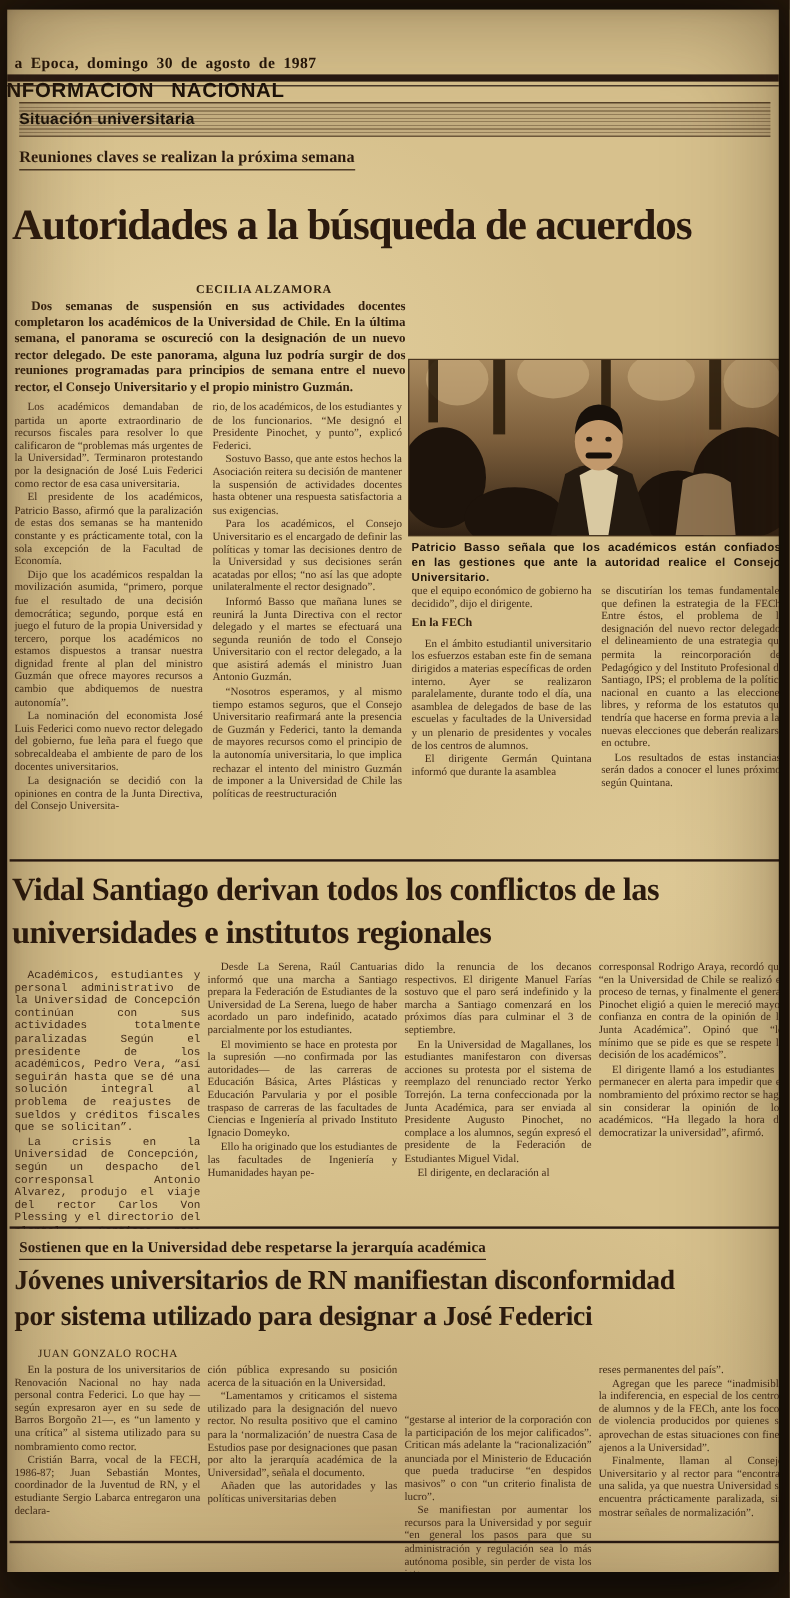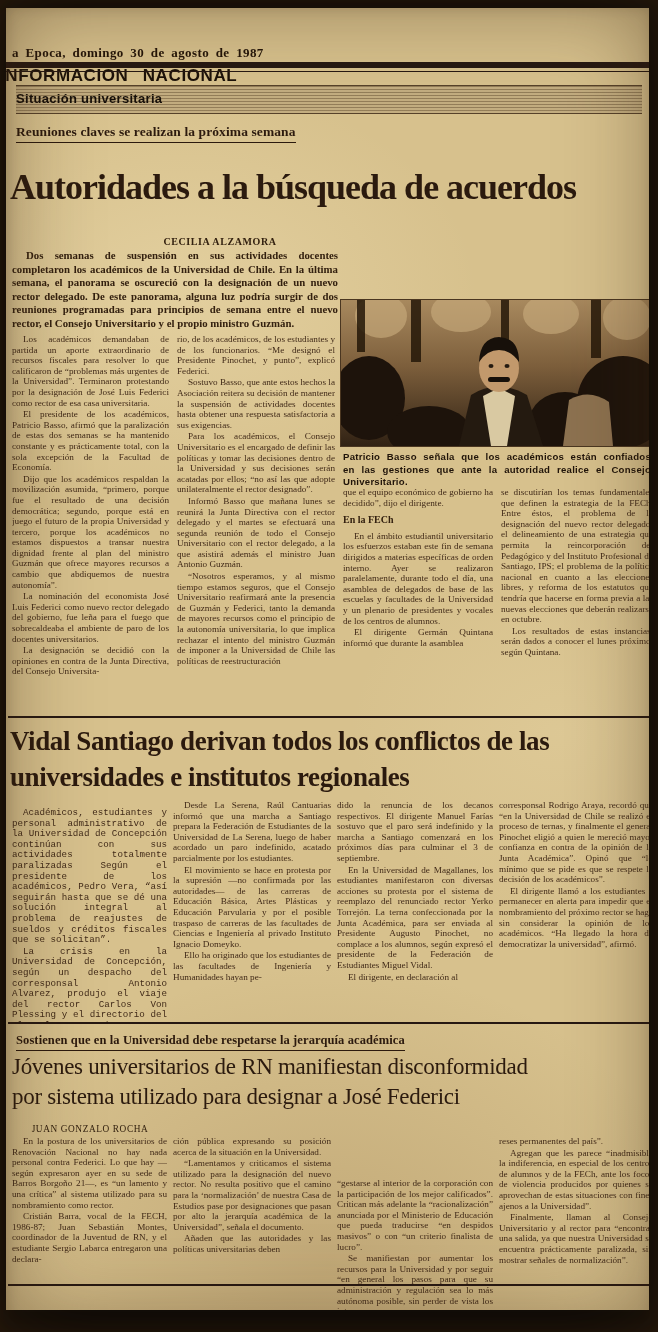--- a/index.html
+++ b/index.html
@@ -28,21 +28,21 @@
       repeating-linear-gradient(180deg, rgba(70,48,24,.38) 0 1px, rgba(0,0,0,0) 1px 3px),
       #c3ad80;
     border-top:1px solid #57422a;border-bottom:1px solid #57422a;}
   .band-label{line-height:26px;text-align:left;font-family:"Liberation Sans",sans-serif;
     font-weight:bold;font-size:13px;color:#17100a;letter-spacing:.3px;}
   .kicker{font-weight:bold;font-size:13.5px;color:#2c1a0e;border-bottom:1.5px solid #2c1a0e;
     padding-bottom:2px;display:inline-block;letter-spacing:.1px;}
   .headline p{margin:0;}
   .h1{font-size:36px;line-height:45px;font-weight:bold;letter-spacing:-1px;color:#2b1a0e;}
   .h2{font-size:27px;line-height:36px;font-weight:bold;letter-spacing:-.4px;color:#2b1a0e;}
-  .h3{font-size:23px;line-height:30px;font-weight:normal;letter-spacing:-.3px;color:#2b1a0e;}
+  .h3{font-size:23px;line-height:30px;font-weight:bold;letter-spacing:-.3px;color:#2b1a0e;}
   .byline{font-size:10px;letter-spacing:.6px;text-align:center;color:#33210f;}
   .lead{font-weight:bold;font-size:10.8px;line-height:13.6px;text-align:justify;
     text-indent:14px;color:#33200f;}
   .body{font-size:9.2px;line-height:10.6px;text-align:justify;overflow:hidden;color:#412a18;}
   .body p{margin:0;text-indent:11px;}
   .body p + p{margin-top:1px;}
   .cont > p:first-child{text-indent:0;}
   .subhead{font-weight:bold;font-size:10px;margin:7px 0 5px;text-indent:0;color:#33200f;}
   .photo{background:#2c1f13;box-shadow:0 0 0 1px #4a3620;}
   .photo svg{display:block;width:100%;height:100%;}

